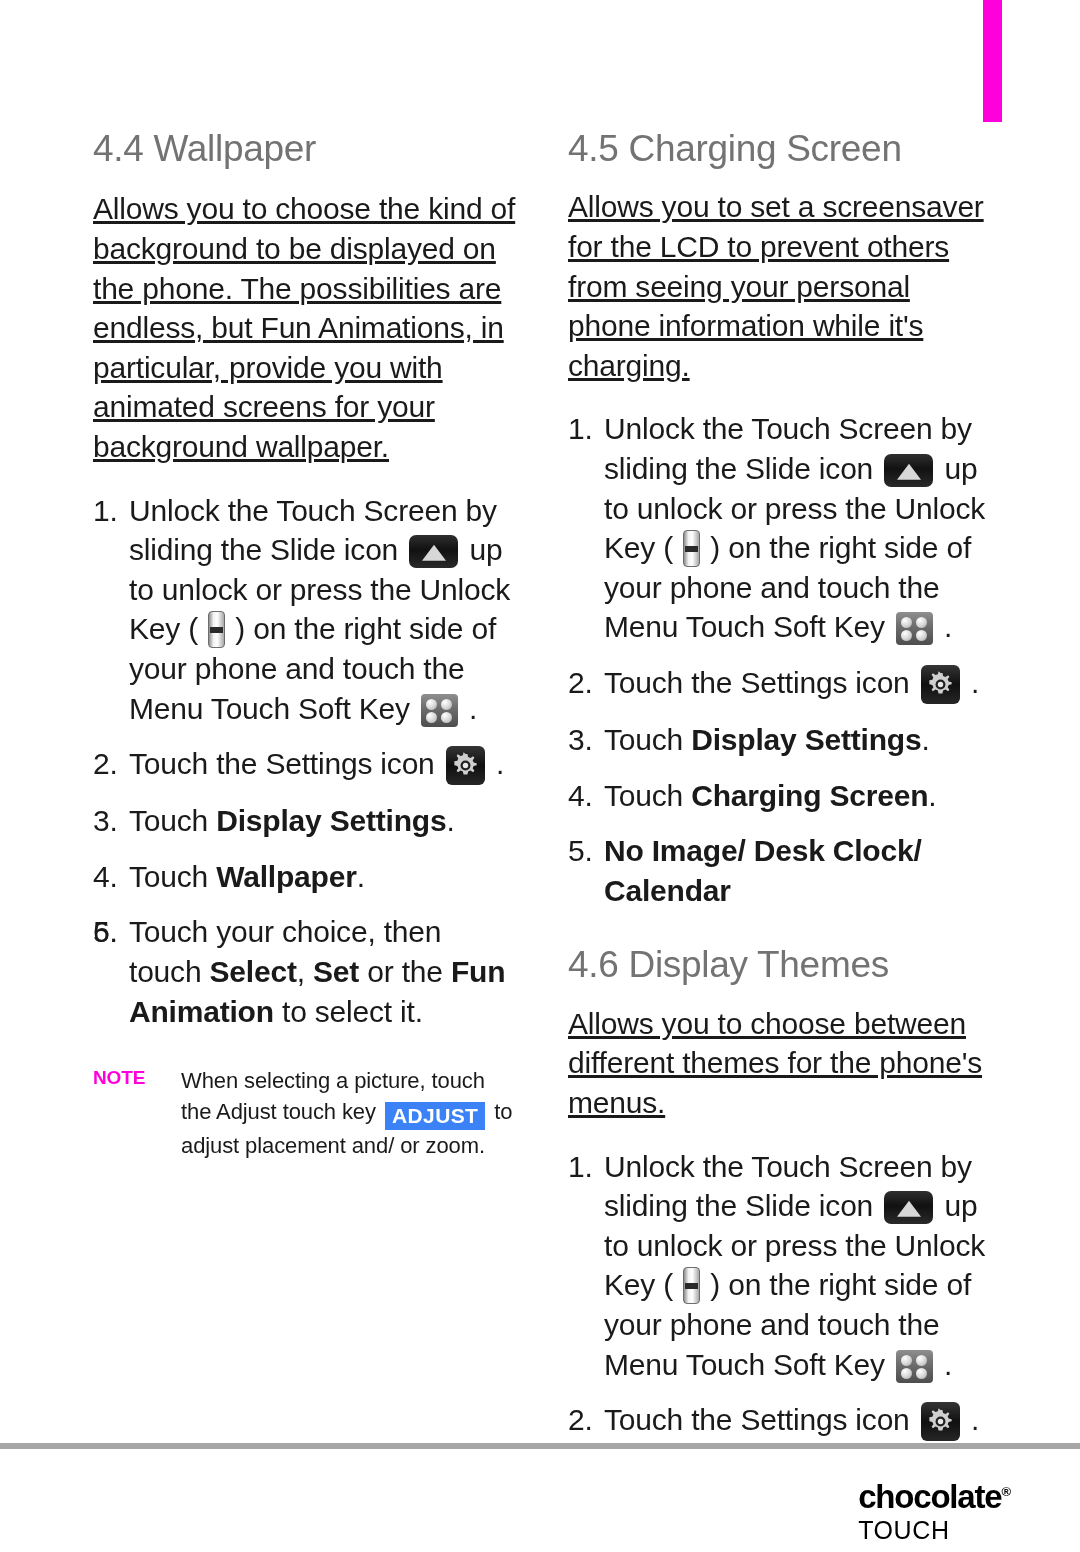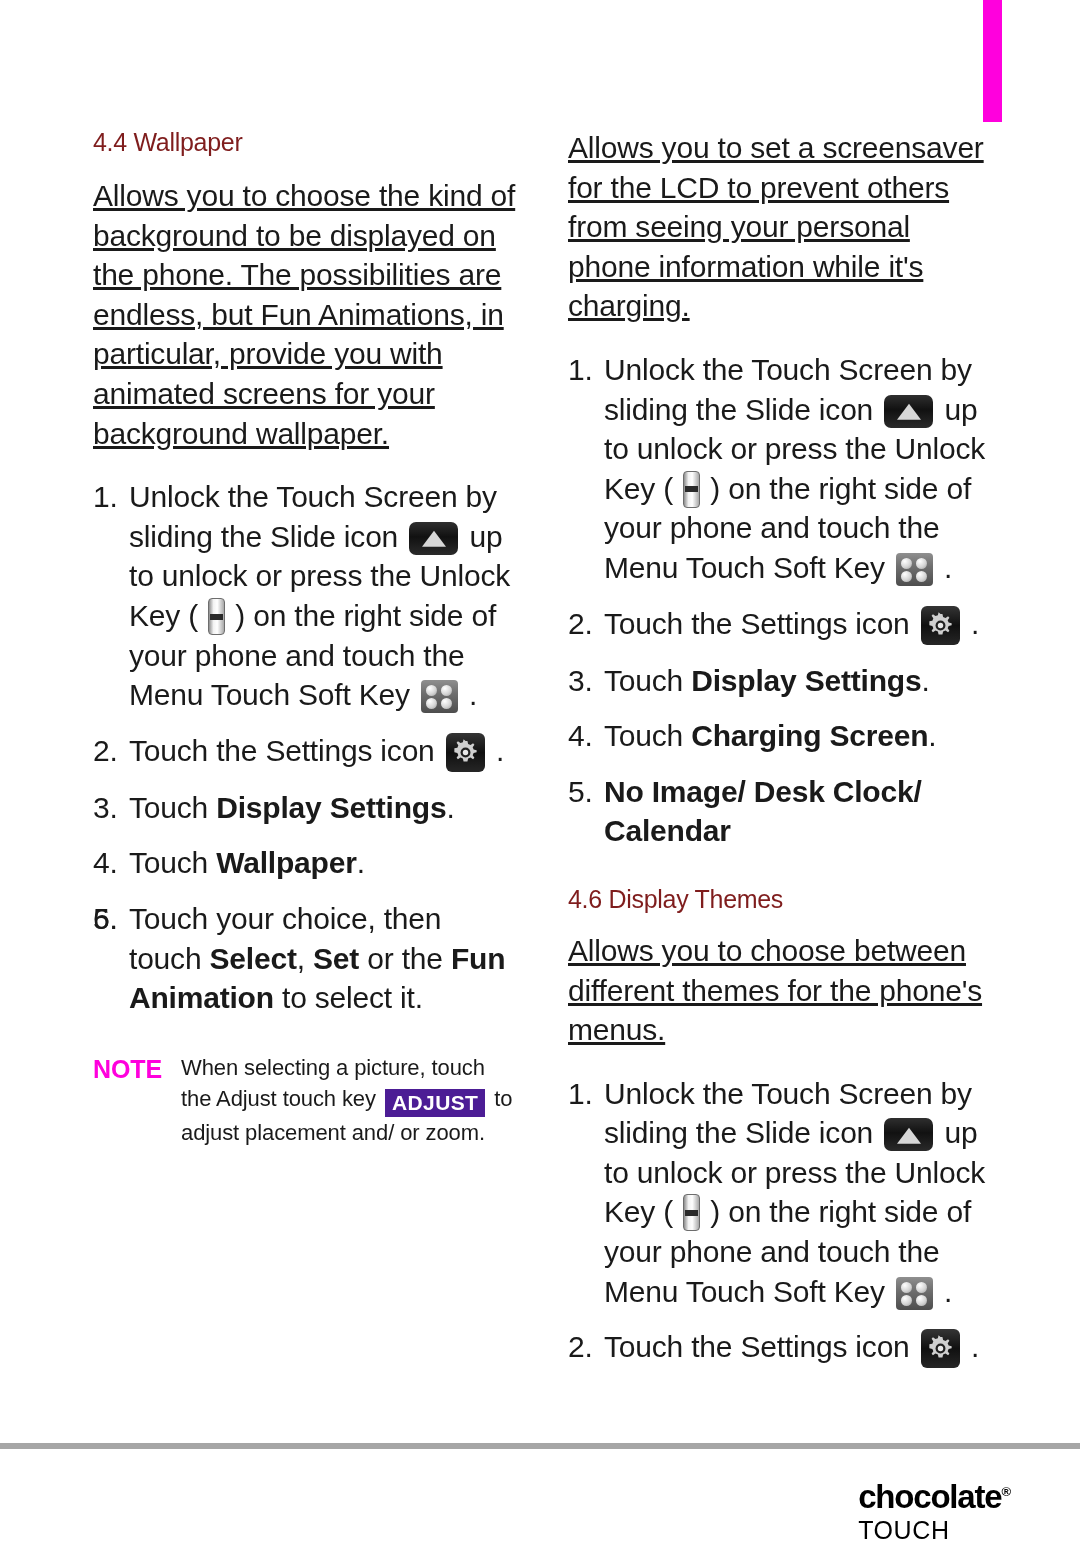--- a/index.html
+++ b/index.html
@@ -35,23 +35,23 @@
   }
   .col {
     position: absolute;
     top: 128px;
     width: 425px;
   }
   .col-left  { left: 93px; }
   .col-right { left: 568px; }
 
   h2.section-title {
-    font-size: 25px;
+    font-size: 37px;
     font-weight: normal;
-    color: #7f1d1d;
+    color: #737373;
     margin: 0 0 20px 0;
     letter-spacing: -0.3px;
     line-height: 1.12;
   }
   .col-right h2.section-title { margin-bottom: 18px; }
   .section + .section { margin-top: 34px; }
 
   p.intro {
     font-size: 30px;
     line-height: 1.32;
@@ -155,21 +155,21 @@
     height: 39px;
     border-radius: 6px;
     background: linear-gradient(180deg,#353535 0%,#101010 50%,#262626 100%);
     vertical-align: -11px;
     margin: 0 3px;
   }
   .ico-gear svg { position: absolute; left: 4px; top: 4px; }
   
   .ico-adjust {
     display: inline-block;
-    background: #4c1d95;
+    background: #3b82f6;
     color: #ffffff;
     font-weight: bold;
     font-size: 21px;
     letter-spacing: 0.4px;
     padding: 3px 7px 4px 7px;
     vertical-align: -4px;
     margin: 0 3px;
     line-height: 1;
   }
 
@@ -181,21 +181,21 @@
     font-size: 22px;
     line-height: 1.42;
     letter-spacing: -0.1px;
   }
   .note .note-label {
     position: absolute;
     left: 0;
     top: 0;
     color: #ff00dd;
     font-weight: bold;
-    font-size: 25px;
+    font-size: 19px;
   }
 
   
   .footer-rule {
     position: absolute;
     left: 0;
     top: 1443px;
     width: 1080px;
     height: 6px;
     background: #a6a6a6;
@@ -299,20 +299,21 @@
         <span class="ico-adjust">ADJUST</span>
         <span>to adjust placement and/ or zoom.</span>
       </div>
     </div>
 
   </div>
 
   <div class="col col-right">
 
     <div class="section">
+      <h2 class="section-title">4.5 Charging Screen</h2>
 
       <p class="intro">Allows you to set a screensaver for the LCD to prevent others from seeing your personal phone information while it's charging.</p>
 
       <ol class="steps">
 
         <li>
           <span class="num">1.</span>
           <span>Unlock the Touch Screen by sliding the Slide icon</span>
           <span class="icon ico-slide"></span>
           <span>up to unlock or press the Unlock Key (</span>

